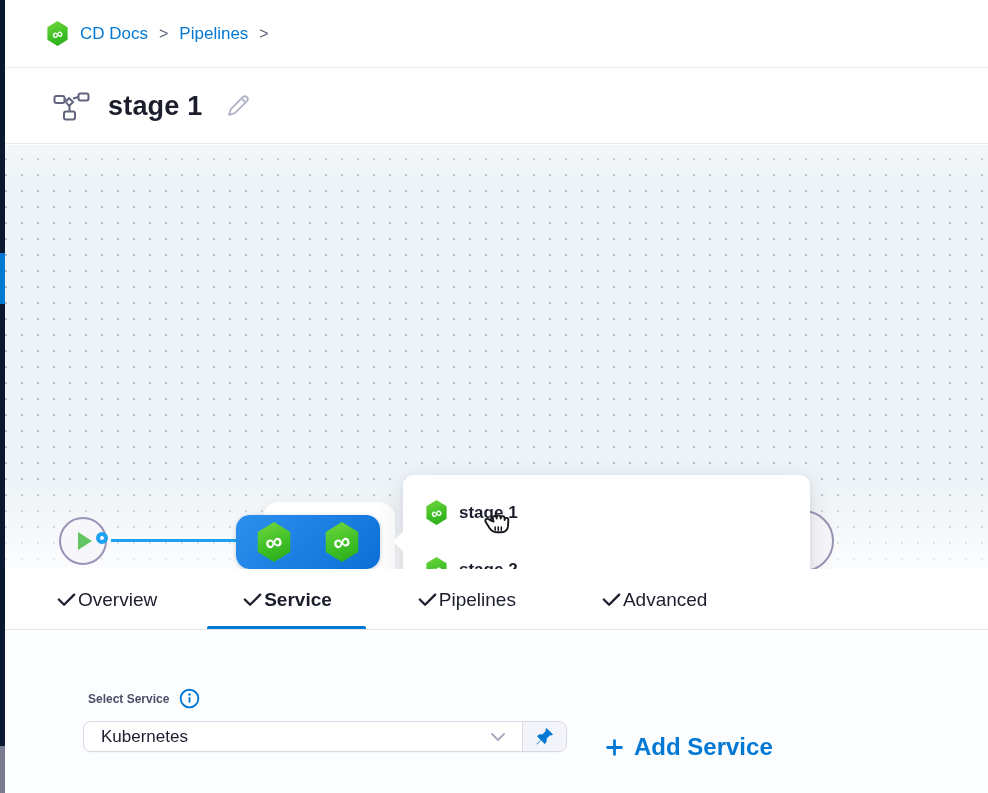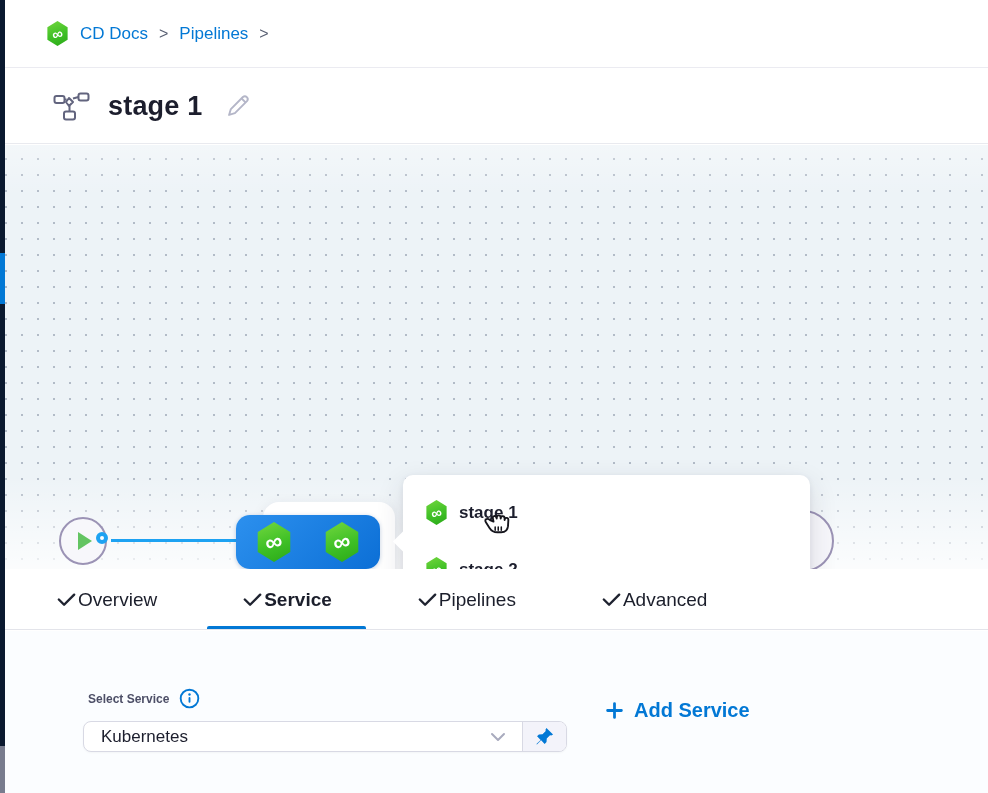--- a/index.html
+++ b/index.html
@@ -59,21 +59,21 @@
   .tab.active::after { content:""; position:absolute; left:0; right:0; bottom:0; height:3px; background:#0278d5; border-radius:2px 2px 0 0; }
 
   
   .content { position:absolute; left:5px; top:631px; right:0; height:162px; background:#fbfdff; z-index:9; }
   .select-label-row { position:absolute; left:88px; top:688px; display:flex; align-items:center; gap:10px; }
   .select-label { font-size:12px; font-weight:bold; color:#4d4f67; }
   .select-wrap { position:absolute; left:83px; top:721px; width:484px; height:31px; border:1px solid #d8d9e4; border-radius:8px; background:#fff; display:flex; overflow:hidden; box-shadow:0 1px 2px rgba(40,41,61,.04); }
   .select-field { flex:1; display:flex; align-items:center; justify-content:space-between; padding:0 16px 0 17px; cursor:pointer; }
   .select-value { font-size:17px; color:#1c1e2d; }
   .pin-btn { width:44px; border-left:1px solid #d8d9e4; background:#f3f3fa; display:flex; align-items:center; justify-content:center; cursor:pointer; }
-  .add-service { position:absolute; left:606px; top:699px; display:flex; align-items:center; gap:11px; color:#0278d5; font-size:20px; font-weight:bold; cursor:pointer;justify-content:flex-end; }
+  .add-service { position:absolute; left:606px; top:733px; display:flex; align-items:center; gap:11px; color:#0278d5; font-size:24px; font-weight:bold; cursor:pointer;justify-content:flex-end; }
 
   svg { display:block; }
 </style>
 </head>
 <body>
 
 <div class="app">
 
   <div class="left-strip">
     <div class="strip-blue"></div>

